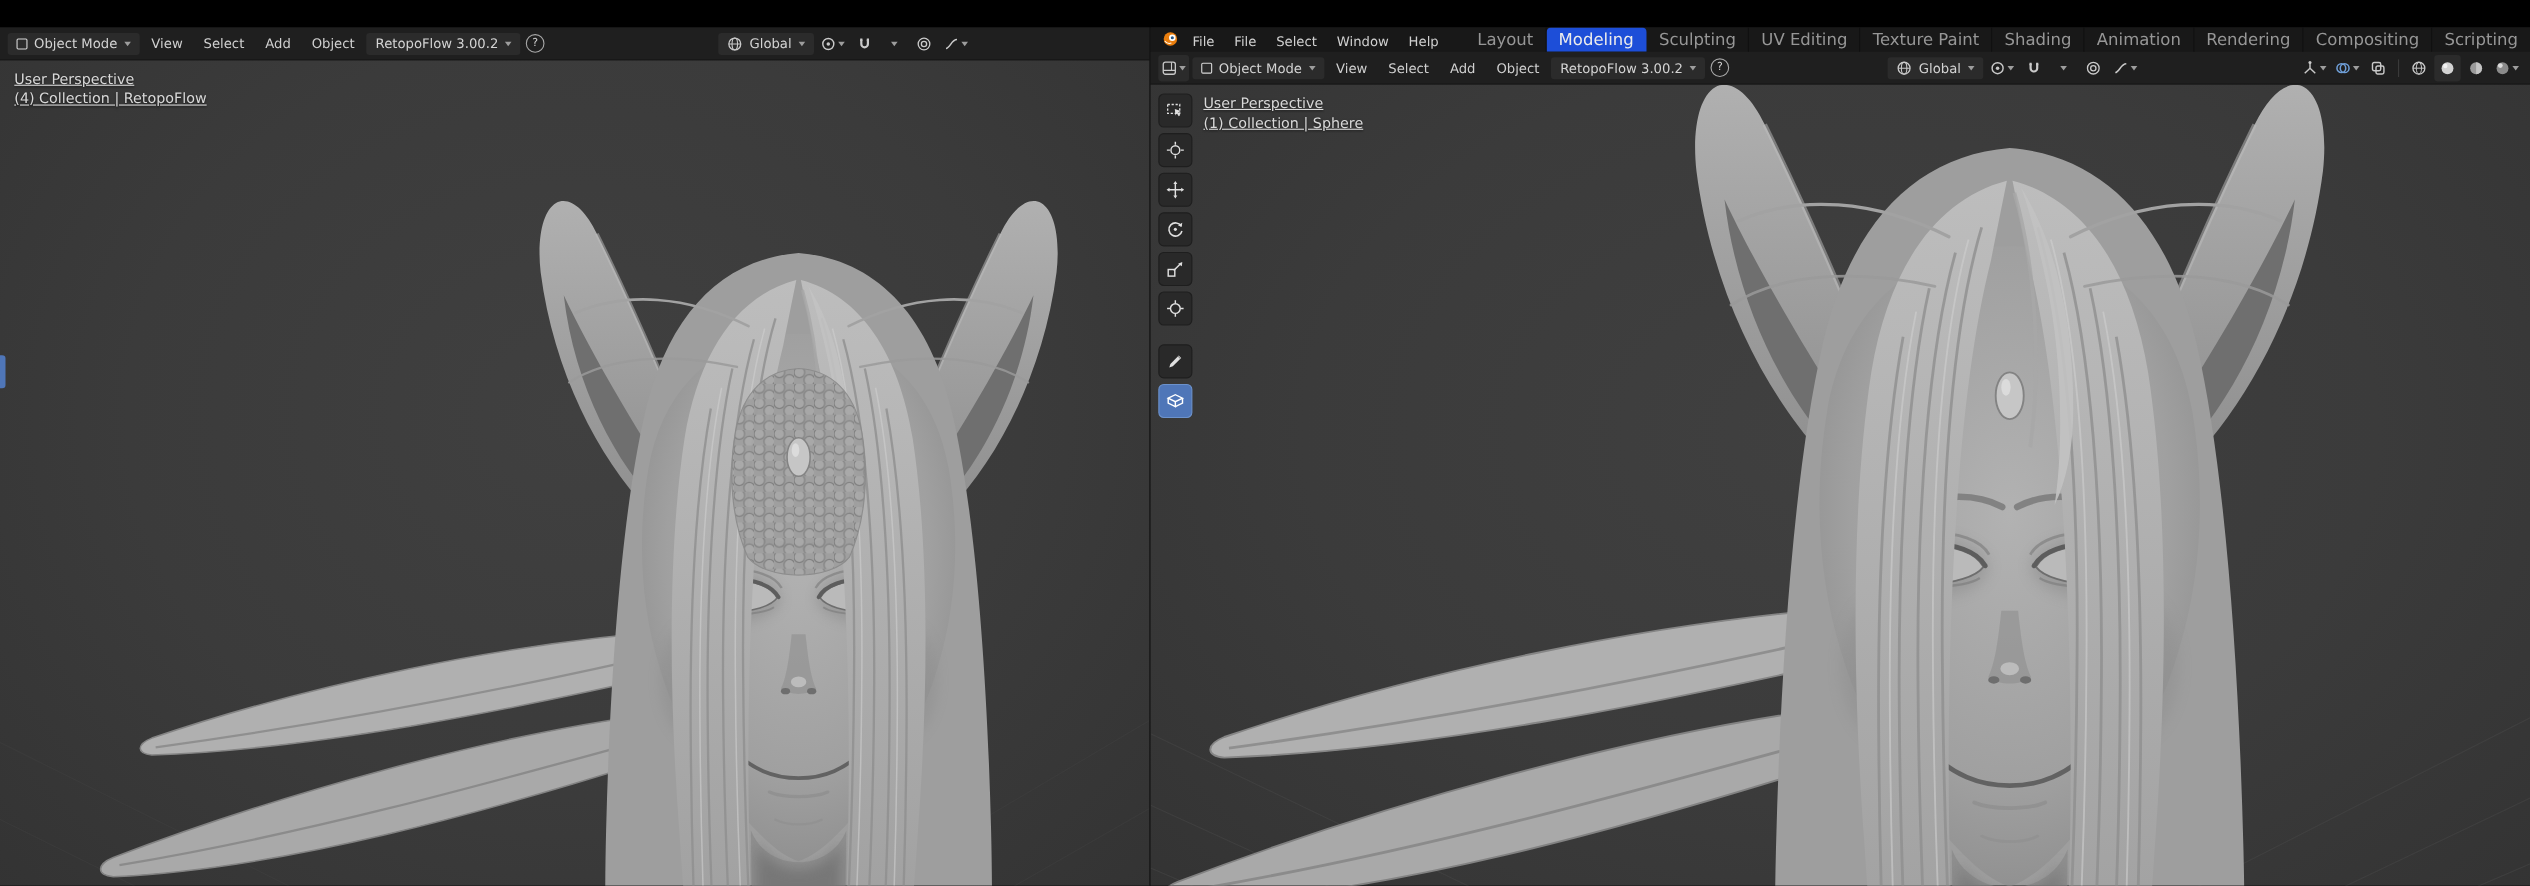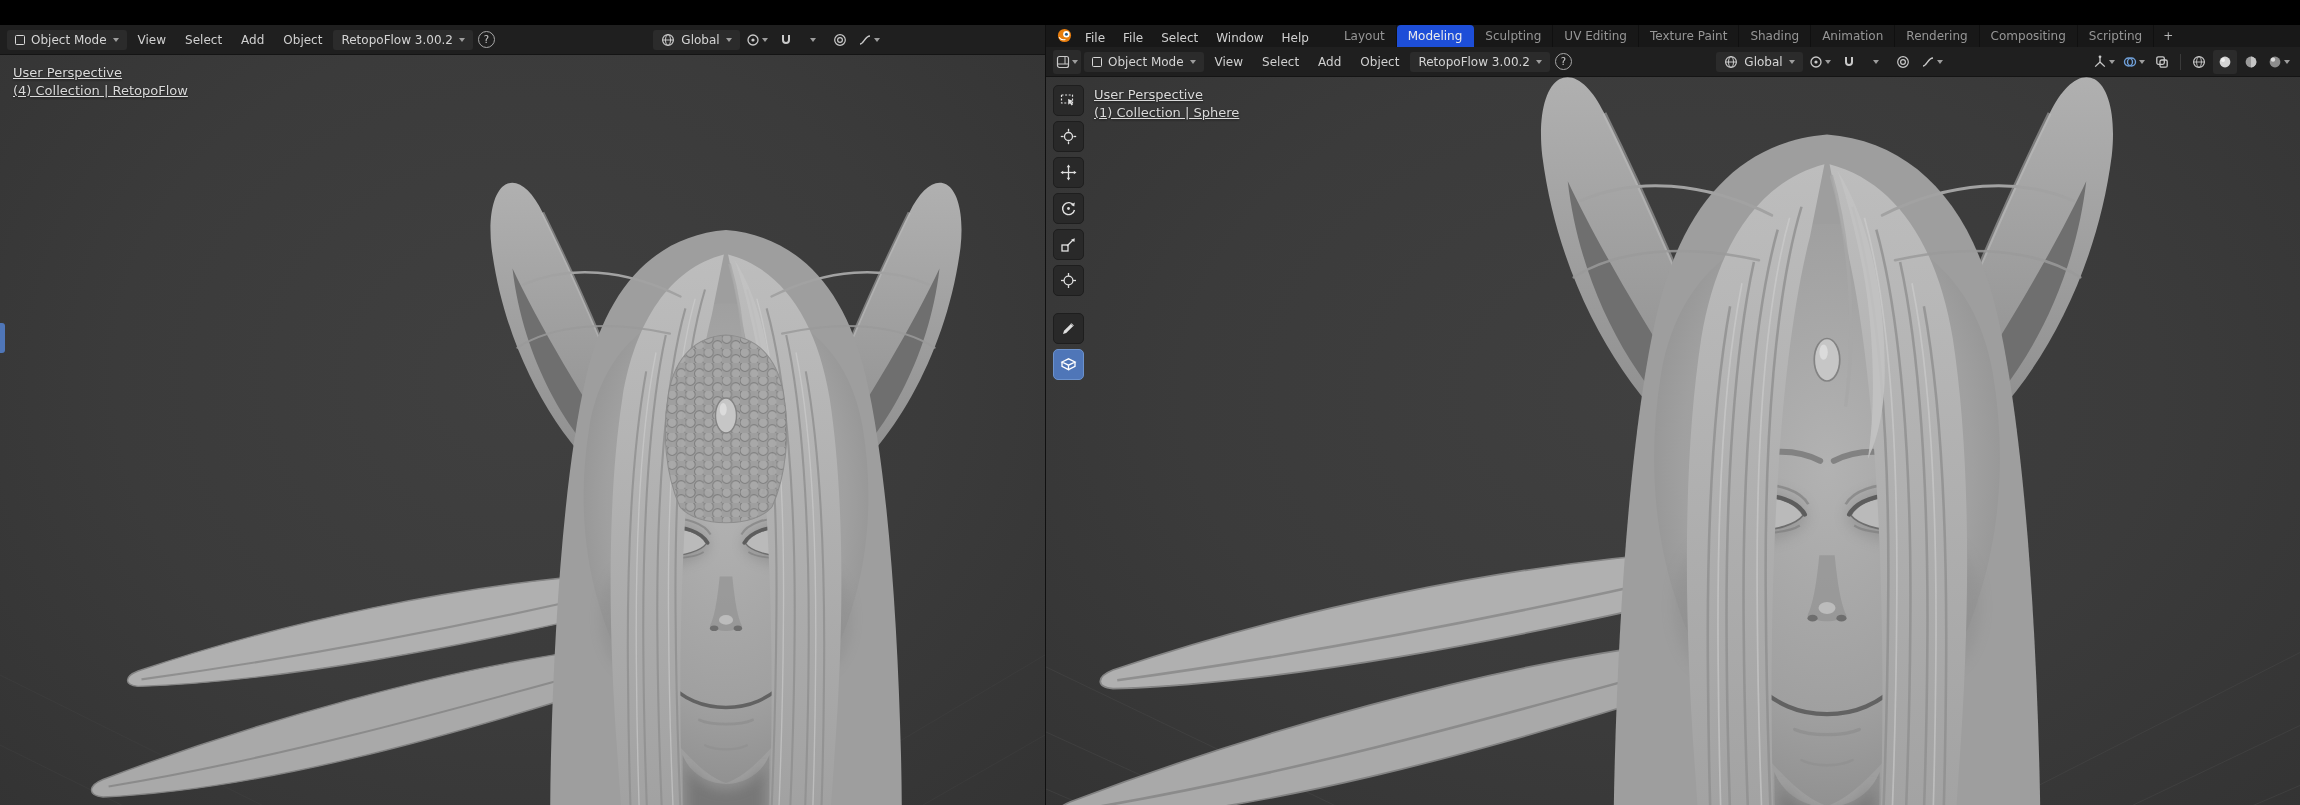--- a/index.html
+++ b/index.html
@@ -26,21 +26,21 @@
            border-top:4px solid #9d9d9d; display:inline-block; }
   .spacer { flex:1 1 auto; }
   .mode-sq { width:10px; height:10px; border:1.5px solid #d8d8d8; border-radius:1.5px; display:inline-block;}
   .help-btn { width:17px; height:17px; border:1.5px solid #a8a8a8; border-radius:50%; color:#cfcfcf;
               font-size:10px; display:inline-flex; align-items:center; justify-content:center; margin-left:2px;}
   .hdr-group { display:inline-flex; align-items:center; gap:2px; }
   .divider { width:1px; height:16px; background:#3a3a3a; margin:0 4px; }
 
   
   .tabs { display:flex; align-items:stretch; height:22px; margin-left:14px; }
-  .tab { display:flex; align-items:center; padding:0 11px; color:#969696; font-size:12px;
+  .tab { display:flex; align-items:center; padding:0 11px; color:#969696; font-size:15px;
          border-right:1px solid #101010; white-space:nowrap; cursor:default;}
   .tab.active { background:#1d4ed8; color:#ececec; border-radius:4px 4px 0 0; border-right-color:transparent;}
   .tab.add { color:#b5b5b5; border-right:none; padding:0 9px;}
 
   
   .canvas { position:relative; width:100%; overflow:hidden;
             background: radial-gradient(ellipse at 50% 42%, #404040 0%, #3b3b3b 55%, #333333 100%); }
   .canvas.left  { height:769px; }
   .canvas.right { height:753px; }
   .bottom-strip { height:6px; background:#121212; }

